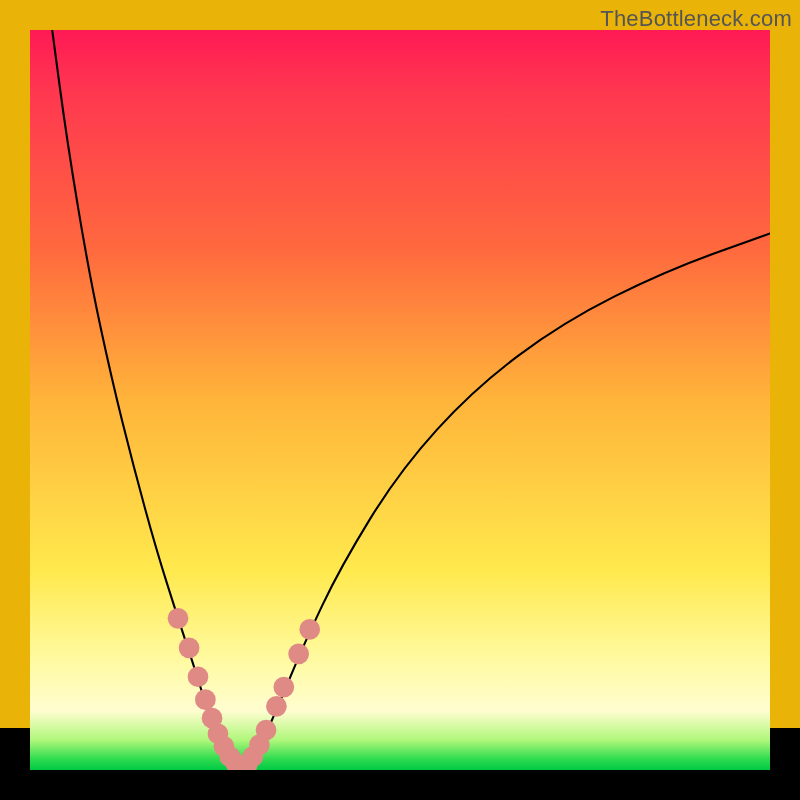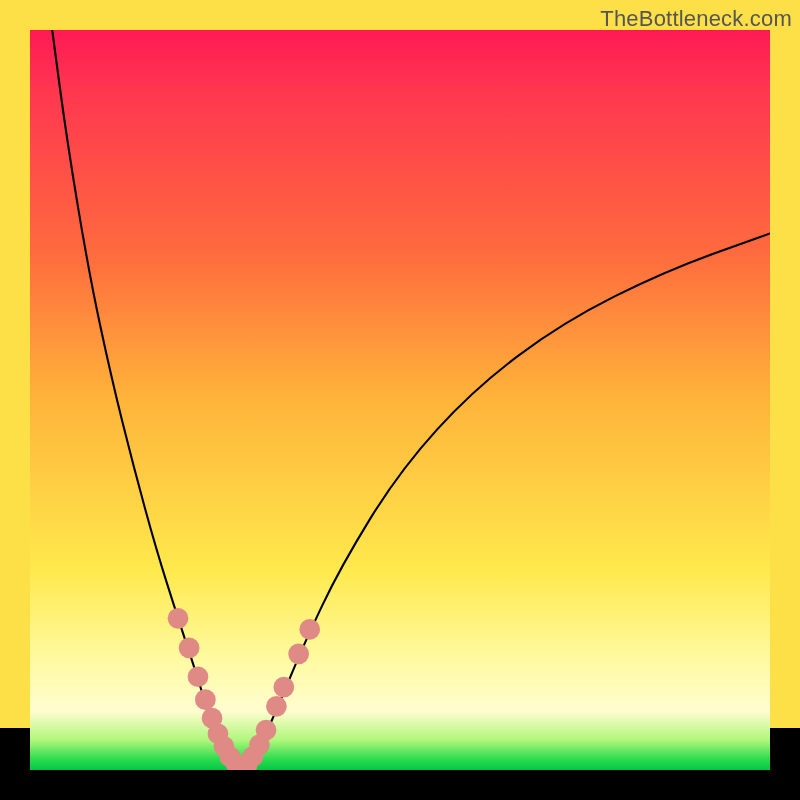--- a/index.html
+++ b/index.html
@@ -8,21 +8,21 @@
     width: 800px;
     height: 800px;
     overflow: hidden;
     background: #000;
     font-family: Arial, Helvetica, sans-serif;
   }
   .frame {
     position: absolute;
     left: 0; top: 0;
     width: 800px; height: 728px;
-    background: #fde047;
+    background: #eab308;
   }
   .plot {
     position: absolute;
     left: 30px;
     top: 30px;
     width: 740px;
     height: 740px;
     overflow: hidden;
   }
   .watermark {

